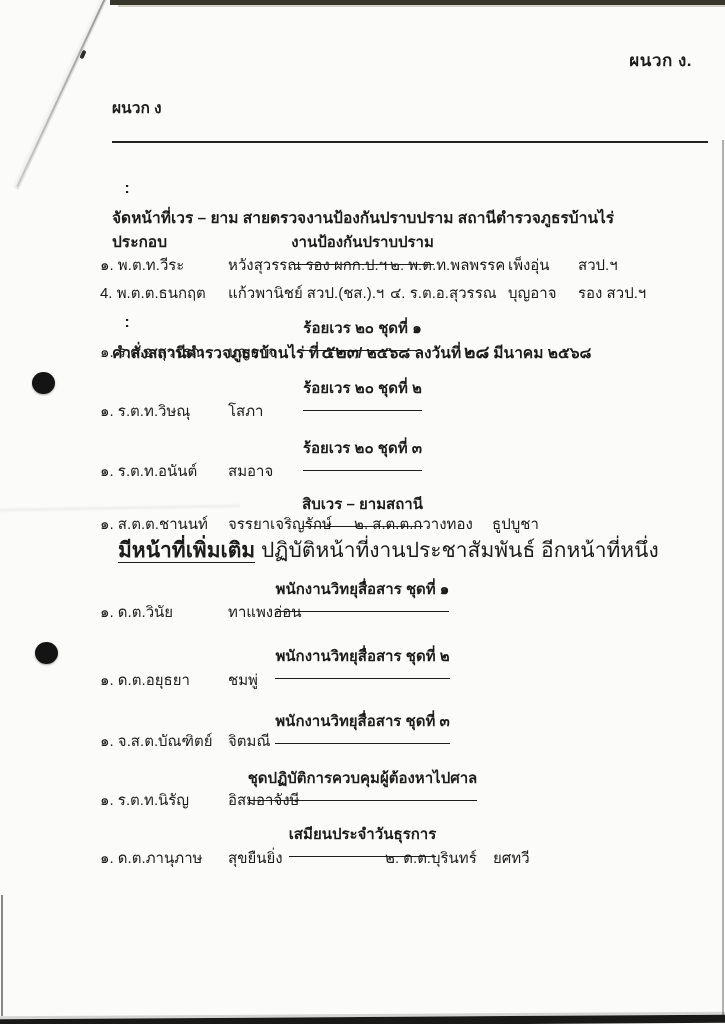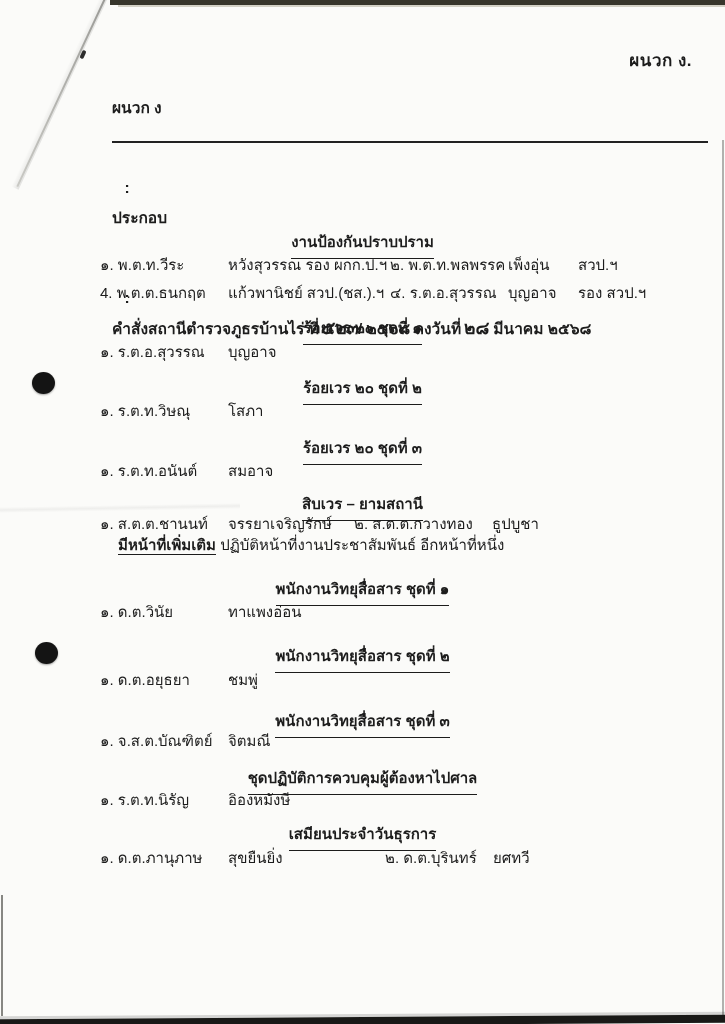--- a/index.html
+++ b/index.html
@@ -37,25 +37,25 @@
   .hdr-line{display:flex;flex-direction:column;}
   .hdr-label{width:80px;flex:0 0 80px;}
   .hdr-colon{width:30px;flex:0 0 30px;text-align:center;}
   .hdr-rule{position:absolute;left:112px;top:141px;width:596px;border-top:2px solid #222;}
   .hand{display:inline-block;font-weight:700;transform:skew(-4deg) scale(1.08);font-size:16.5px;}
 
   .intro{position:absolute;left:90px;top:152px;width:614px;font-size:15px;line-height:27px;text-indent:58px;}
 
   .sec{position:absolute;left:0;width:725px;}
   .sec-title{position:absolute;left:0;width:725px;text-align:center;font-weight:700;font-size:15px;}
-  .sec-title span{border-bottom:1.5px solid #1c1c1c;padding-bottom:8px;}
+  .sec-title span{border-bottom:1.5px solid #1c1c1c;padding-bottom:14px;}
   .row{position:absolute;left:0;width:725px;font-size:15px;}
   .cell{position:absolute;white-space:nowrap;}
   .c0{left:100px;} .c1{left:228px;} .c2{left:390px;} .c3{left:508px;} .c4{left:578px;}
-  .note{position:absolute;left:118px;width:600px;font-size:15px;}
+  .note{position:absolute;left:118px;width:600px;font-size:21px;}
   .note b{border-bottom:1.5px solid #1c1c1c;padding-bottom:1px;}
 </style>
 </head>
 <body>
 
 <div class="page">
 
   <div class="top-edge"></div>
   <div class="top-edge2"></div>
   <div class="corner-fold-shadow"></div>
@@ -68,20 +68,21 @@
   <div class="right-edge"></div>
   <div class="bottom-bar-shadow"></div>
   <div class="bottom-bar"></div>
 
   <div class="corner-label">ผนวก ง.</div>
 
   <div class="hdr">
     <div class="hdr-line">
       <span class="hdr-label">ผนวก  ง</span>
       <span class="hdr-colon">:</span>
+      <span>จัดหน้าที่เวร – ยาม สายตรวจงานป้องกันปราบปราม สถานีตำรวจภูธรบ้านไร่</span>
     </div>
     <div class="hdr-line">
       <span class="hdr-label">ประกอบ</span>
       <span class="hdr-colon">:</span>
       <span><span>คำสั่งสถานีตำรวจภูธรบ้านไร่ ที่ </span><span class="hand">๕๒๓</span><span>/ ๒๕๖๘  ลงวันที่ </span><span class="hand">๒๘</span><span> มีนาคม  ๒๕๖๘</span></span>
     </div>
   </div>
   <div class="hdr-rule"></div>
 
 
@@ -161,21 +162,21 @@
     <div class="row" style="top:20px">
       <span class="cell c0">๑. จ.ส.ต.บัณฑิตย์</span>
       <span class="cell c1">จิตมณี</span>
     </div>
   </div>
 
   <div class="sec" style="top:766px">
     <div class="sec-title"><span>ชุดปฏิบัติการควบคุมผู้ต้องหาไปศาล</span></div>
     <div class="row" style="top:22px">
       <span class="cell c0">๑. ร.ต.ท.นิรัญ</span>
-      <span class="cell c1">อิองหมังษี</span>
+      <span class="cell c1">อิสมอาจังษี</span>
     </div>
   </div>
 
   <div class="sec" style="top:822px">
     <div class="sec-title"><span>เสมียนประจำวันธุรการ</span></div>
     <div class="row" style="top:24px">
       <span class="cell c0">๑. ด.ต.ภานุภาษ</span>
       <span class="cell c1">สุขยืนยิ่ง</span>
       <span class="cell" style="left:385px">๒. ด.ต.บุรินทร์</span>
       <span class="cell" style="left:493px">ยศทวี</span>

